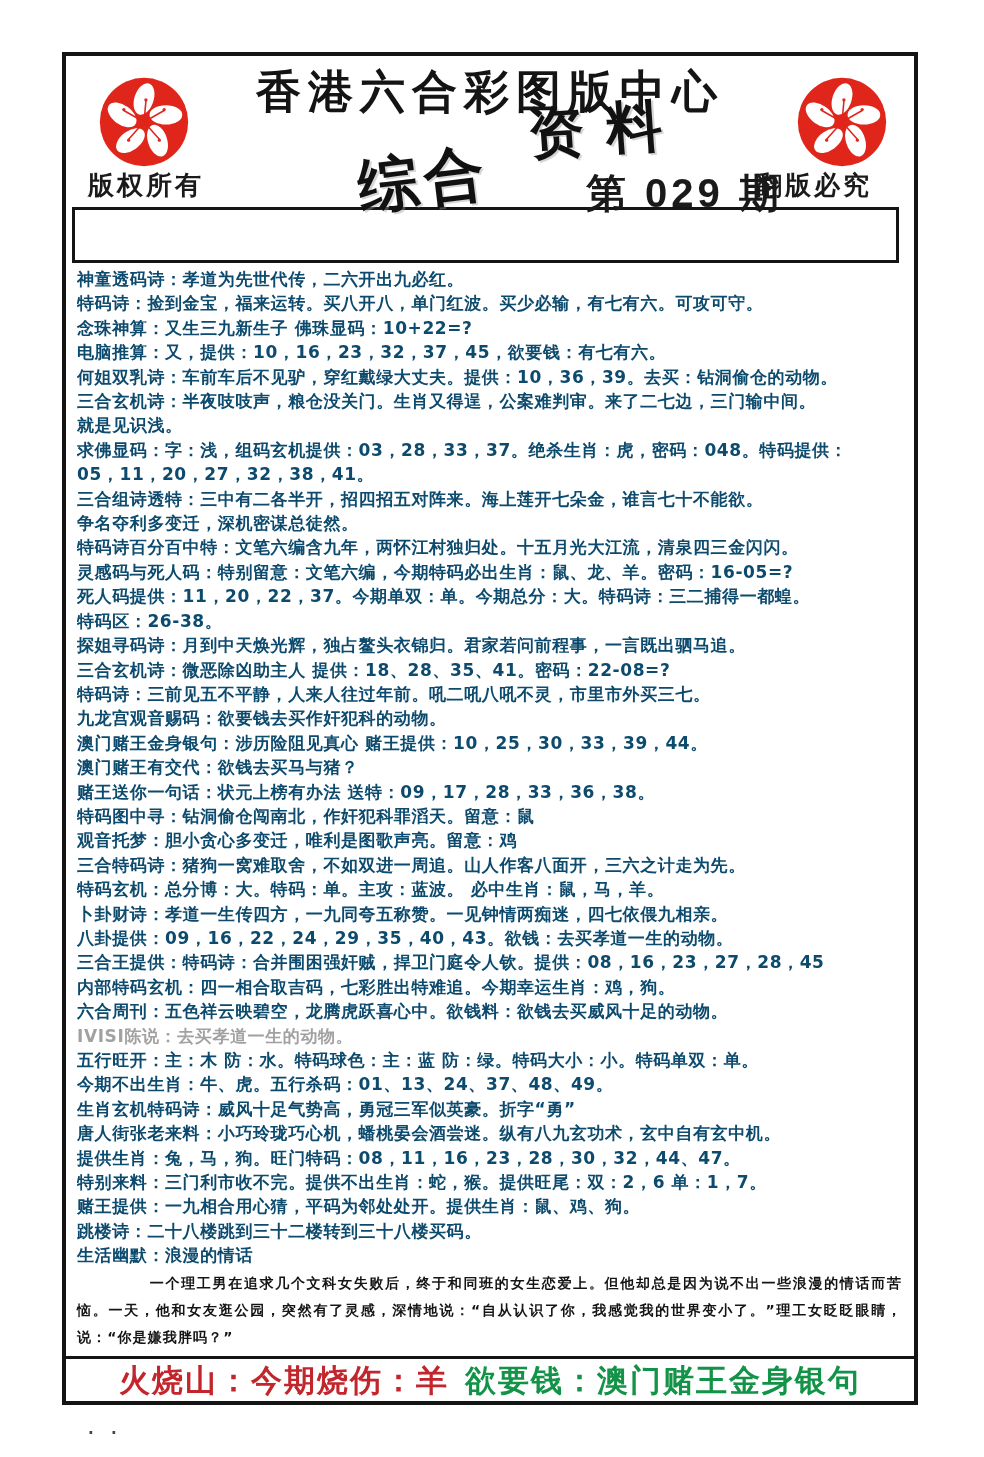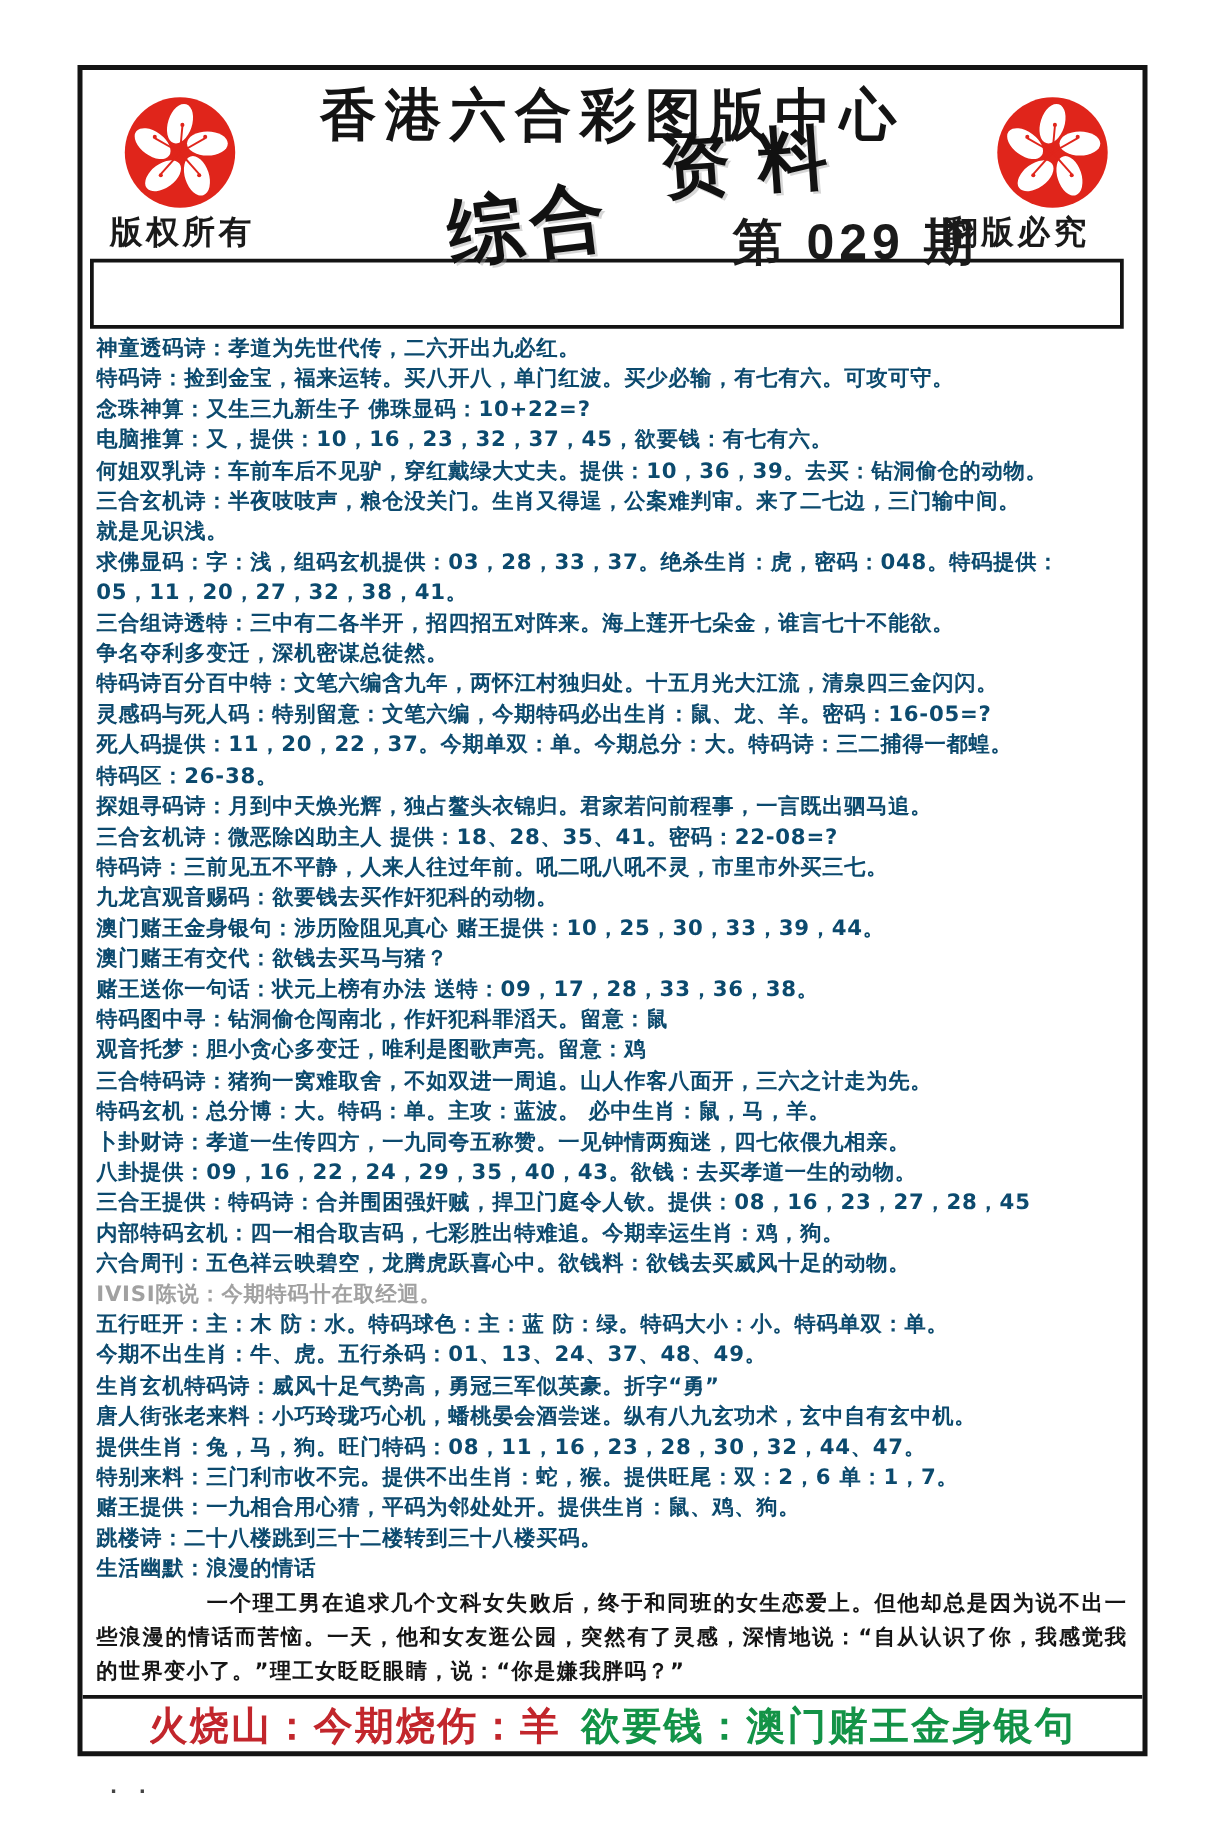--- a/index.html
+++ b/index.html
@@ -45,21 +45,21 @@
     margin:0 15px 0 6px; height:56px; border:3px solid #141414; background:#fff;
   }
   
   .content { padding:4px 10px 0 11px; }
   .line {
     font-size:17px; font-weight:700; line-height:24.4px; letter-spacing:0.6px;
     white-space:nowrap; overflow:hidden; color:#0c4a6e;
   }
   .line.faded { color:#8a8a8a; opacity:.8; filter:blur(.3px); }
   .joke {
-    padding:2px 12px 5px 11px; font-size:17px; font-weight:700;
+    padding:2px 12px 5px 11px; font-size:14px; font-weight:700;
     line-height:27px; letter-spacing:1.1px; text-indent:5.2em; color:#151515;
     text-align:justify;
   }
   .divider { border-top:3px solid #141414; }
   
   .banner {
     height:45px; display:flex; align-items:center; justify-content:center;
     gap:16px; font-size:31px; font-weight:900; letter-spacing:2px;
     font-family:"DejaVu Serif","Liberation Serif",serif; white-space:nowrap;
   }
@@ -186,21 +186,21 @@
       <div class="line">赌王送你一句话：状元上榜有办法 送特：09，17，28，33，36，38。</div>
       <div class="line">特码图中寻：钻洞偷仓闯南北，作奸犯科罪滔天。留意：鼠</div>
       <div class="line">观音托梦：胆小贪心多变迁，唯利是图歌声亮。留意：鸡</div>
       <div class="line">三合特码诗：猪狗一窝难取舍，不如双进一周追。山人作客八面开，三六之计走为先。</div>
       <div class="line">特码玄机：总分博：大。特码：单。主攻：蓝波。  必中生肖：鼠，马，羊。</div>
       <div class="line">卜卦财诗：孝道一生传四方，一九同夸五称赞。一见钟情两痴迷，四七依偎九相亲。</div>
       <div class="line">八卦提供：09，16，22，24，29，35，40，43。欲钱：去买孝道一生的动物。</div>
       <div class="line">三合王提供：特码诗：合并围困强奸贼，捍卫门庭令人钦。提供：08，16，23，27，28，45</div>
       <div class="line">内部特码玄机：四一相合取吉码，七彩胜出特难追。今期幸运生肖：鸡，狗。</div>
       <div class="line">六合周刊：五色祥云映碧空，龙腾虎跃喜心中。欲钱料：欲钱去买威风十足的动物。</div>
-      <div class="line faded">IVISI陈说：今期特码卄在取经迴。</div>
+      <div class="line faded">IVISI陈说：去买孝道一生的动物。</div>
       <div class="line">五行旺开：主：木 防：水。特码球色：主：蓝 防：绿。特码大小：小。特码单双：单。</div>
       <div class="line">今期不出生肖：牛、虎。五行杀码：01、13、24、37、48、49。</div>
       <div class="line">生肖玄机特码诗：威风十足气势高，勇冠三军似英豪。折字“勇”</div>
       <div class="line">唐人街张老来料：小巧玲珑巧心机，蟠桃晏会酒尝迷。纵有八九玄功术，玄中自有玄中机。</div>
       <div class="line">提供生肖：兔，马，狗。旺门特码：08，11，16，23，28，30，32，44、47。</div>
       <div class="line">特别来料：三门利市收不完。提供不出生肖：蛇，猴。提供旺尾：双：2，6 单：1，7。</div>
       <div class="line">赌王提供：一九相合用心猜，平码为邻处处开。提供生肖：鼠、鸡、狗。</div>
       <div class="line">跳楼诗：二十八楼跳到三十二楼转到三十八楼买码。</div>
       <div class="line">生活幽默：浪漫的情话</div>
     </div>

